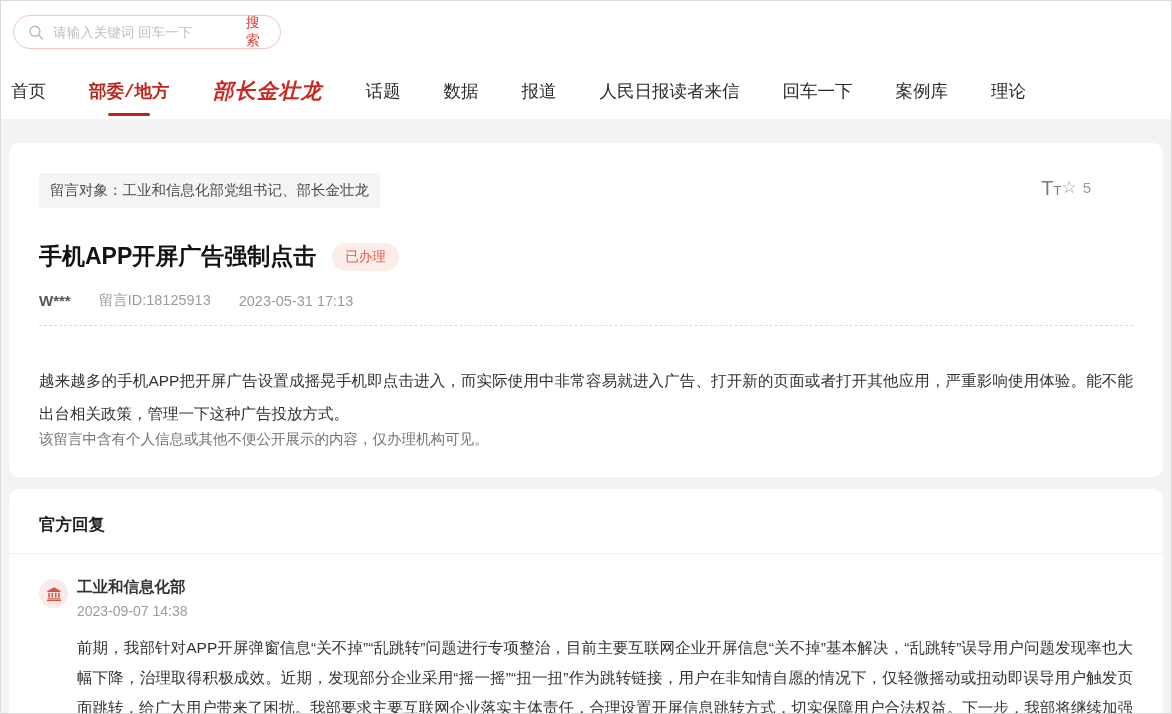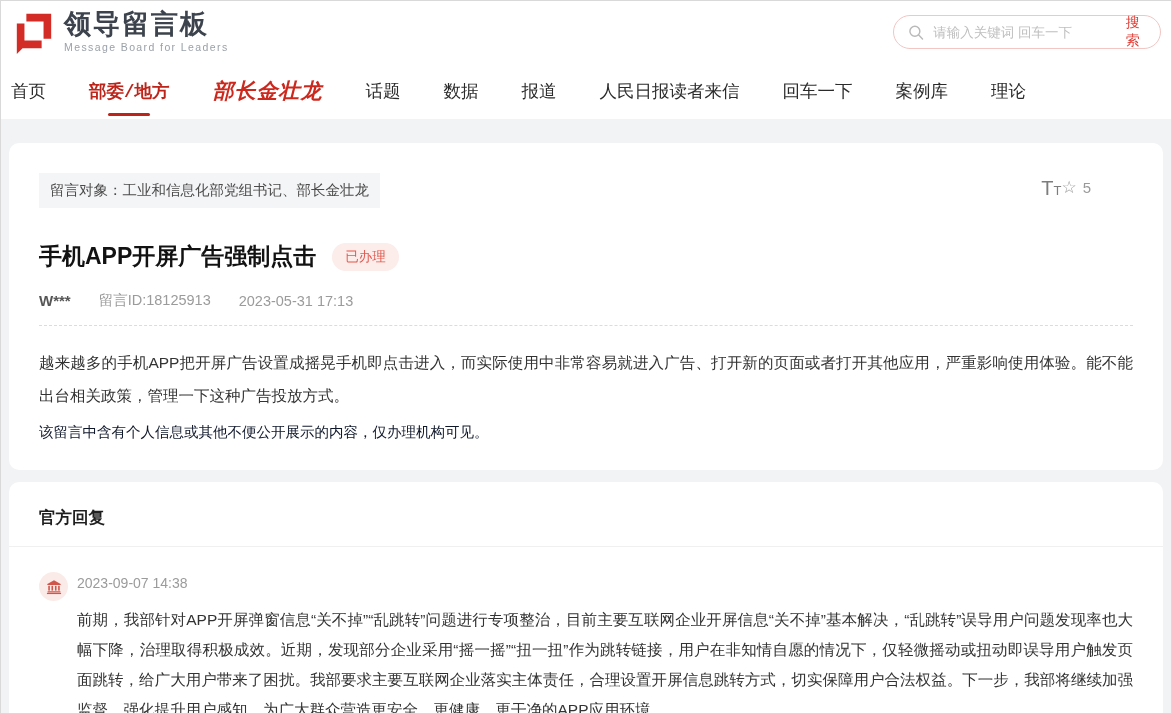--- a/index.html
+++ b/index.html
@@ -60,51 +60,41 @@
   .font-toggle .big { font-size:20px; }
   .font-toggle .small { font-size:13px; }
   .fav { display:flex; align-items:center; gap:6px; font-size:15px; color:#9a9a9a; cursor:pointer; }
   .fav .star { font-size:17px; }
   .title-row { margin-top:33px; display:flex; align-items:center; gap:16px; }
   .msg-title { font-size:23px; font-weight:bold; color:#121212; }
   .badge { background:#fcecea; color:#e15a50; font-size:13.5px; padding:5px 13px; border-radius:15px; }
   .meta { margin-top:19px; display:flex; align-items:center; gap:28px; font-size:14.5px; color:#9b9b9b; }
   .author { color:#565656; font-weight:bold; font-size:15px; }
   .dash-divider { margin-top:15px; border-top:1px dashed #dcdcdc; }
-  .body-text { margin-top:20px; font-size:15.5px; color:#333; line-height:33px; text-align:justify; }
-  .note { margin-top:11px; font-size:14.5px; color:#0f172a; }
+  .body-text { margin-top:38px; font-size:15.5px; color:#333; line-height:33px; text-align:justify; }
+  .note { font-size:14.5px; color:#737373; }
   
   .card2 { margin-top:12px; }
   .reply-header { padding:25px 30px 17px; font-size:16.5px; font-weight:bold; color:#1f1f1f; border-bottom:1px solid #f0f0f0; }
   .reply-item { padding:23px 30px 30px; display:flex; gap:9px; }
   .avatar {
     width:29px; height:29px; border-radius:50%;
     background:#fbebe8; flex-shrink:0;
     display:flex; align-items:center; justify-content:center;
     margin-top:2px;
   }
   .reply-main { flex:1; min-width:0; }
   .agency { font-size:15.5px; font-weight:bold; color:#333; }
   .reply-date { font-size:14px; color:#9b9b9b; margin-top:5px; }
   .reply-body { margin-top:14px; font-size:15.5px; color:#333; line-height:30px; text-align:justify; }
 </style>
 </head>
 <body>
 
 <div class="header">
-  <div class="logo">
-    <svg class="logo-mark" viewBox="0 0 44 46" xmlns="http://www.w3.org/2000/svg">
-      <path fill="#d32b26" d="M14 4 H40 V30 H32 V12 H14 Z"></path>
-      <path fill="#d32b26" d="M4 14 H12 V32 H30 V40 H10 L4 46 Z"></path>
-    </svg>
-    <div>
-      <div class="logo-cn">领导留言板</div>
-      <div class="logo-en">Message Board for Leaders</div>
-    </div>
-  </div>
   <div class="search-pill">
     <svg width="17" height="17" viewBox="0 0 17 17">
       <circle cx="7.2" cy="7.2" r="5.2" fill="none" stroke="#b9b9b9" stroke-width="1.5"></circle>
       <line x1="11.2" y1="11.2" x2="15.2" y2="15.2" stroke="#b9b9b9" stroke-width="1.5" stroke-linecap="round"></line>
     </svg>
     <input class="search-input" value="" placeholder="请输入关键词 回车一下" style="">
     <button class="search-btn">搜索</button>
   </div>
 </div>
 
@@ -156,19 +146,20 @@
           <path d="M12 2 22 7.4 V9 H2 V7.4 Z"></path>
           <rect x="3.4" y="10.2" width="2.4" height="7.2"></rect>
           <rect x="8.2" y="10.2" width="2.4" height="7.2"></rect>
           <rect x="13.4" y="10.2" width="2.4" height="7.2"></rect>
           <rect x="18.2" y="10.2" width="2.4" height="7.2"></rect>
           <rect x="2.4" y="18.4" width="19.2" height="1.8"></rect>
           <rect x="1.4" y="20.8" width="21.2" height="1.8"></rect>
         </svg>
       </div>
       <div class="reply-main">
+        <div class="agency">工业和信息化部</div>
         <div class="reply-date">2023-09-07 14:38</div>
         <p class="reply-body">前期，我部针对APP开屏弹窗信息“关不掉”“乱跳转”问题进行专项整治，目前主要互联网企业开屏信息“关不掉”基本解决，“乱跳转”误导用户问题发现率也大幅下降，治理取得积极成效。近期，发现部分企业采用“摇一摇”“扭一扭”作为跳转链接，用户在非知情自愿的情况下，仅轻微摇动或扭动即误导用户触发页面跳转，给广大用户带来了困扰。我部要求主要互联网企业落实主体责任，合理设置开屏信息跳转方式，切实保障用户合法权益。下一步，我部将继续加强监督，强化提升用户感知，为广大群众营造更安全、更健康、更干净的APP应用环境。</p>
       </div>
     </div>
   </div>
 
 </div>
 
 </body></html>

